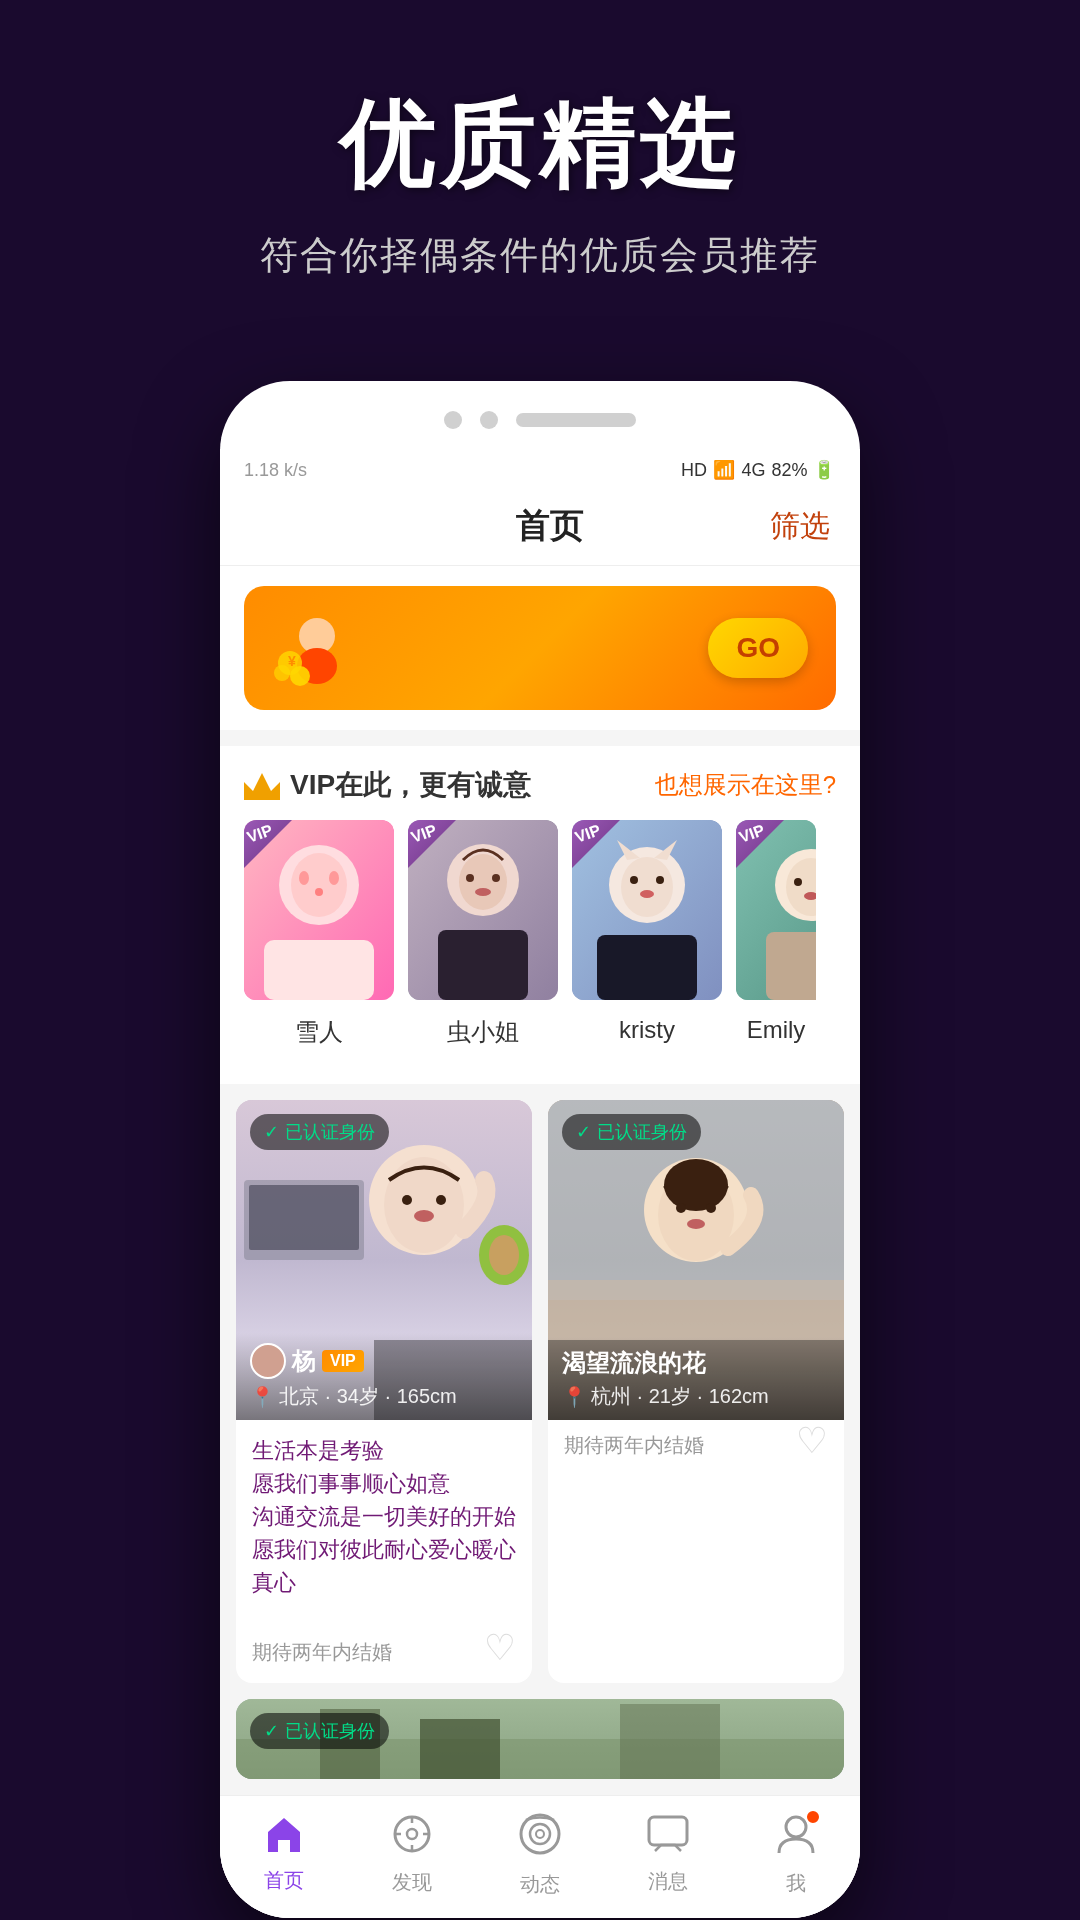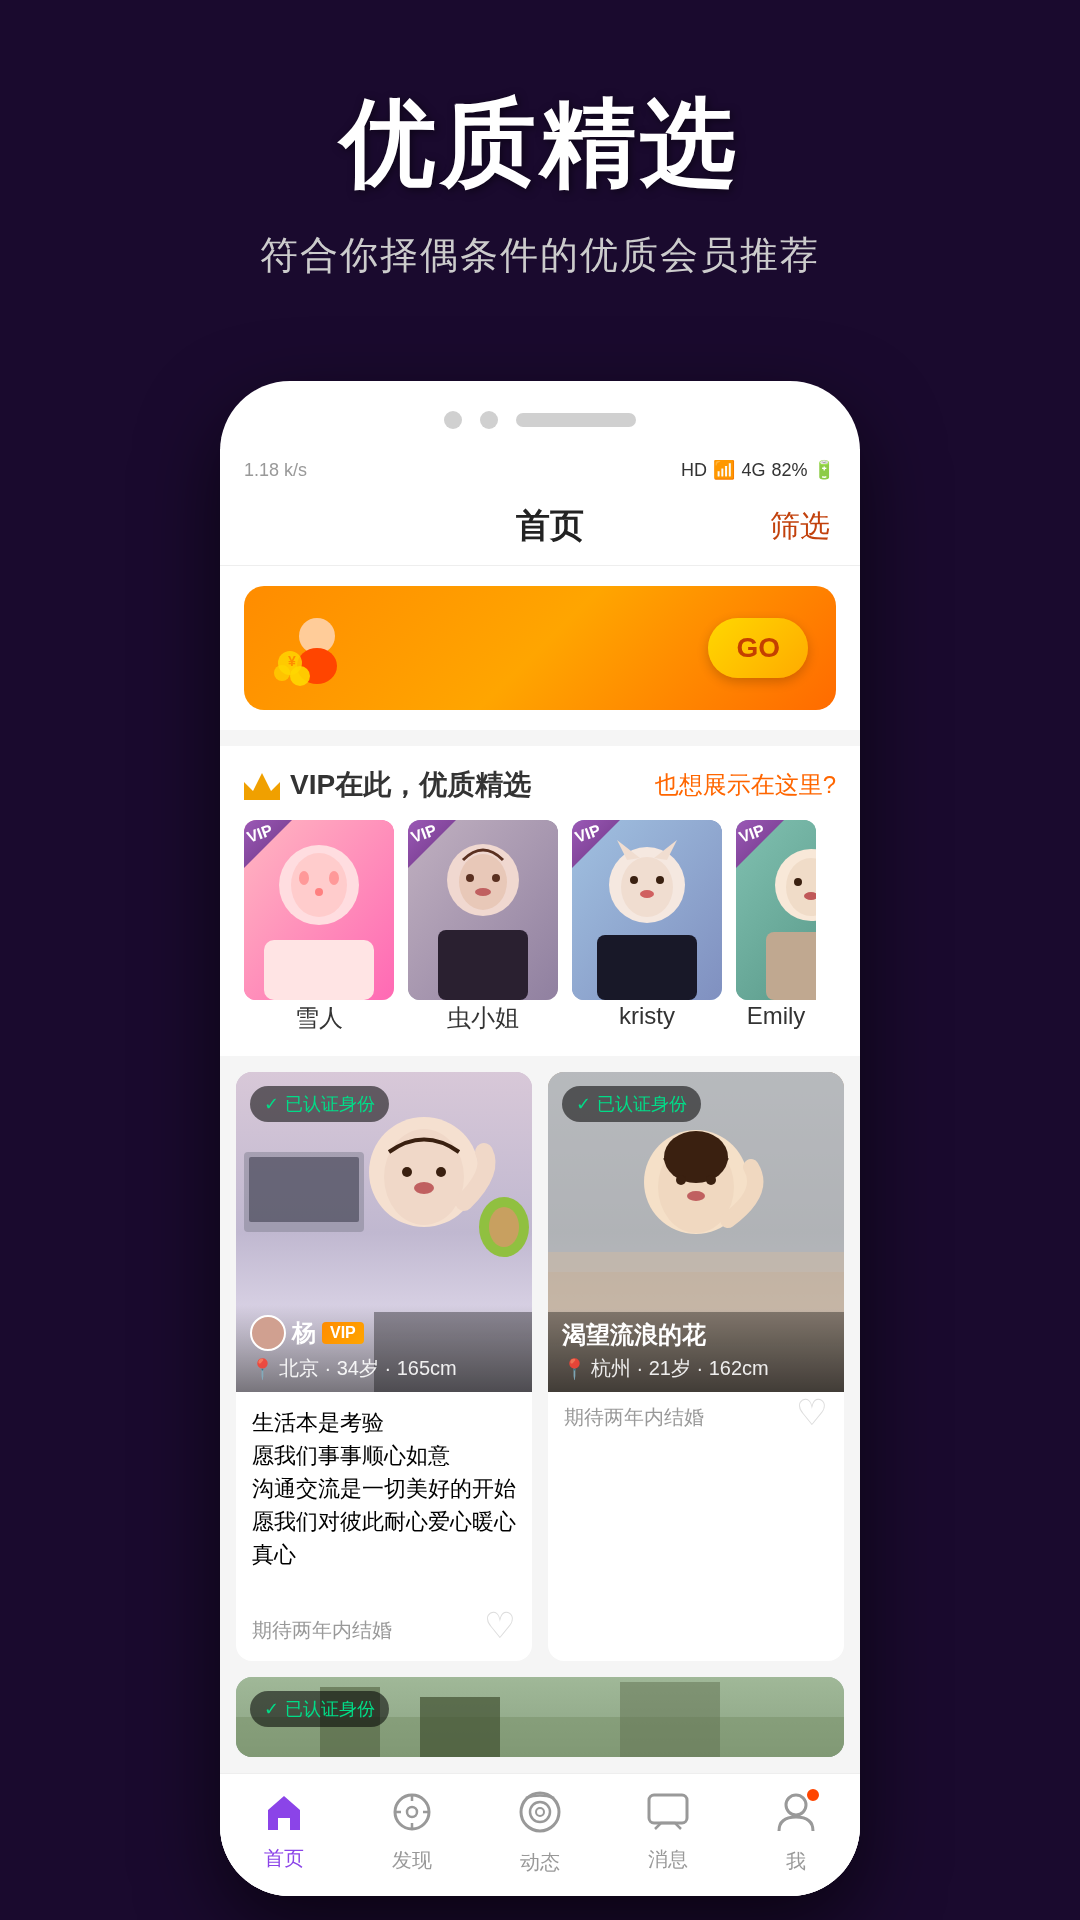--- a/index.html
+++ b/index.html
@@ -200,21 +200,21 @@
       top: 5px; left: 3px;
       font-size: 16px;
       color: white;
       font-weight: 700;
       transform: rotate(-20deg);
     }
     .vip-card-name {
       text-align: center;
       font-size: 24px;
       color: #333;
-      padding: 2px 0;
+      padding: 16px 0;
       background: #fff;
     }
     
     .card-bg-pink { background: linear-gradient(135deg, #ffb6c1, #ff69b4, #ffc0cb); }
     .card-bg-gray { background: linear-gradient(135deg, #b0b0c0, #9090a0, #c0b0c0); }
     .card-bg-blue { background: linear-gradient(135deg, #a0c0e0, #8090c0, #b0d0f0); }
     .card-bg-teal { background: linear-gradient(135deg, #80c0b0, #60a090, #a0d0c0); }
 
     
     .user-cards-grid {
@@ -286,23 +286,23 @@
       align-items: center;
       gap: 4px;
     }
 
     
     .user-card-body {
       padding: 14px 16px;
     }
     .user-bio {
       font-size: 22px;
-      color: #000000;
+      color: #701a75;
       line-height: 1.5;
-      margin-bottom: 20px;
+      margin-bottom: 14px;
     }
     .user-expectation {
       font-size: 20px;
       color: #999;
       margin-top: 8px;
     }
     .card-footer {
       display: flex;
       justify-content: space-between;
       align-items: center;
@@ -403,21 +403,21 @@
           </div>
         </div>
         <div class="banner-btn">GO</div>
       </div>
     </div>
 
     <div class="vip-section">
       <div class="vip-header">
         <div class="vip-title-area">
           <div class="crown-icon"></div>
-          <span class="vip-title">VIP在此，优质精选</span>
+          <span class="vip-title">VIP在此，更有诚意</span>
         </div>
         <span class="vip-link">也想展示在这里?</span>
       </div>
 
       <div class="vip-cards">
 
         <div class="vip-card">
           <div class="vip-card-photo card-bg-pink">
             <svg width="150" height="180" viewBox="0 0 150 180">
               <defs>

